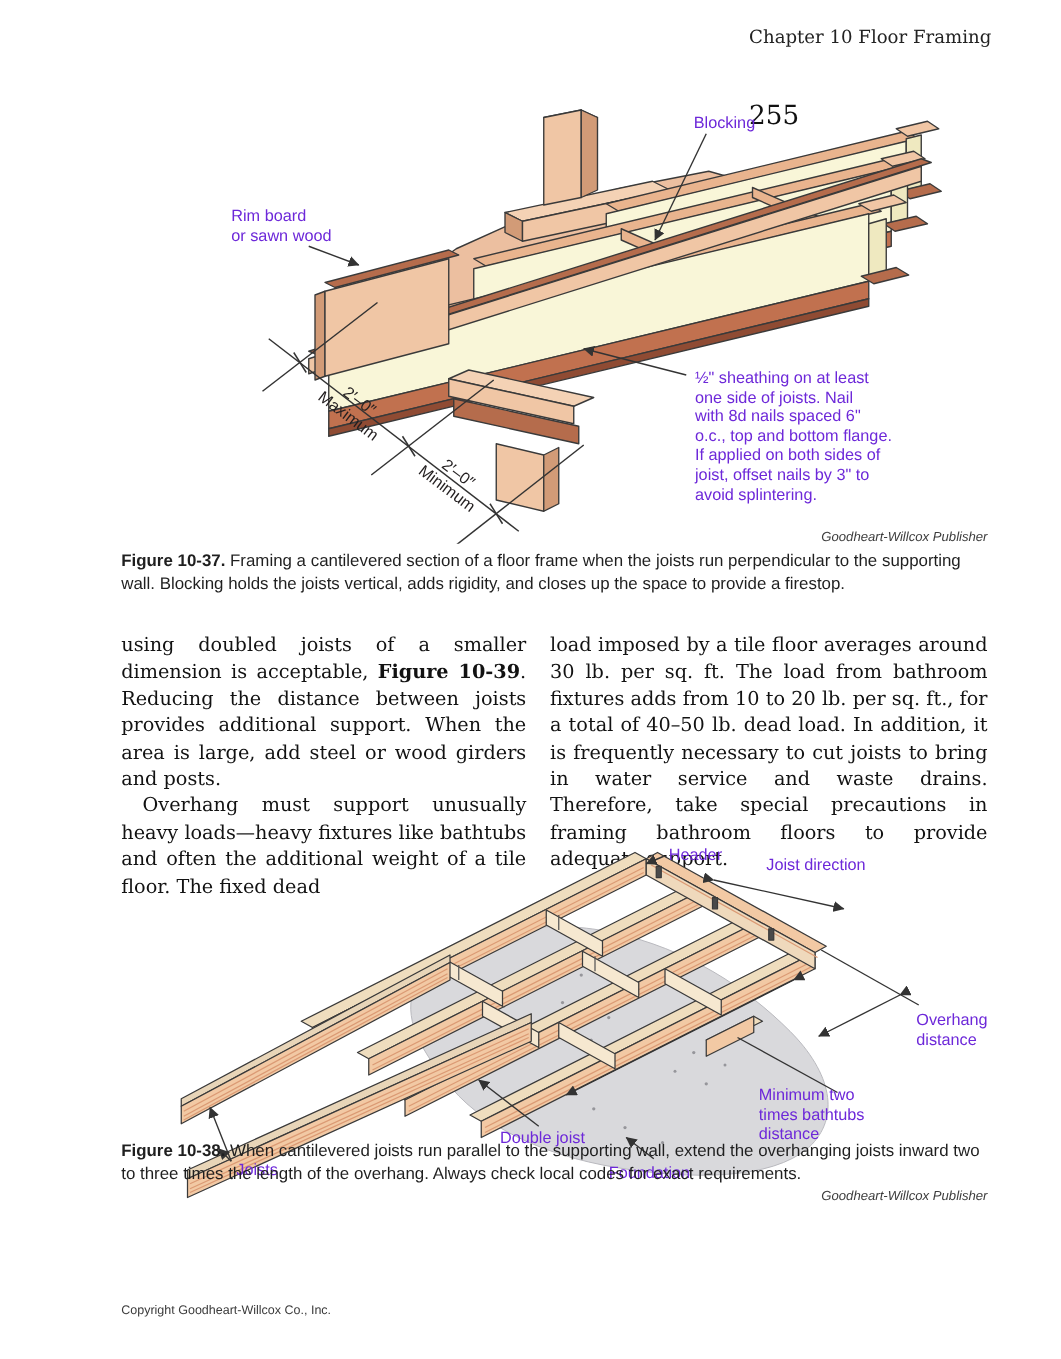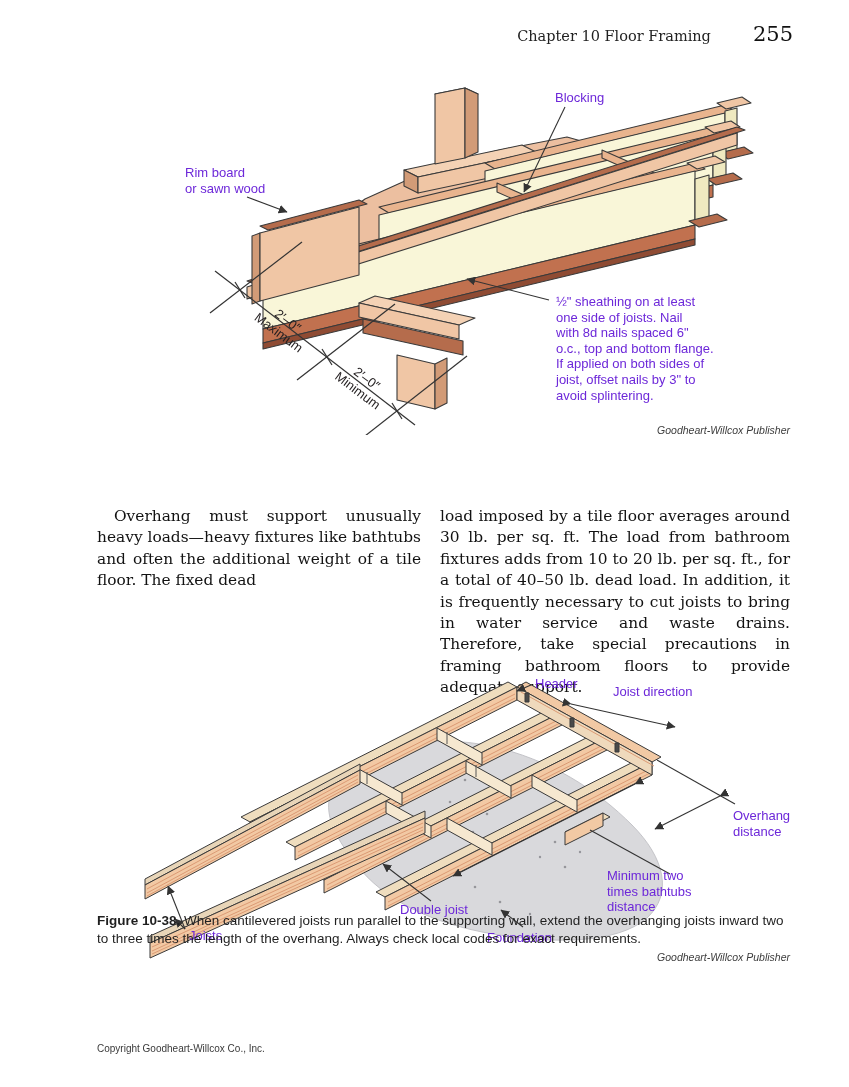--- a/index.html
+++ b/index.html
@@ -1,21 +1,21 @@
 <!DOCTYPE html>
 <html><head>
 <meta charset="utf-8">
 <style>
   html,body{margin:0;padding:0;background:#fff;}
   #page{position:relative;width:849px;height:1087px;background:#ffffff;overflow:hidden;
         font-family:"Liberation Sans",sans-serif;color:#1a1a1a;}
   .serif{font-family:"DejaVu Serif","Liberation Serif",serif;}
   .abs{position:absolute;}
   
-  #runhead{top:22px;right:56px;display:flex;align-items:baseline;gap:42px;}
+  #runhead{top:22px;right:56px;display:flex;align-items:baseline;gap:42px;flex-direction:column;}
   #runhead .chap{font-size:14.5px;color:#222;}
   #runhead .folio{font-size:21px;color:#111;}
   
   .figwrap{overflow:visible;}
   .figwrap svg{position:absolute;left:0;top:0;}
   .lbl{position:absolute;font-size:13px;line-height:15.6px;color:#6d28d9;white-space:nowrap;}
   .dim{position:absolute;text-align:center;font-size:13px;line-height:14.5px;color:#231f20;
        transform:translate(-50%,-50%) rotate(37deg);white-space:nowrap;}
   
   .credit{position:absolute;right:59px;font-size:10.5px;font-style:italic;color:#3c3c3c;}
@@ -152,23 +152,27 @@
       <div>2′–0″</div>
       <div>Maximum</div>
     </div>
     <div class="dim" style="left:265px;top:310px;">
       <div>2′–0″</div>
       <div>Minimum</div>
     </div>
   </div>
 
   <div class="credit" style="top:424px;">Goodheart-Willcox Publisher</div>
+  <div class="caption" style="top:440px;">
+    <b>Figure 10-37.</b><span> Framing a cantilevered section of a floor frame when the joists run perpendicular to the supporting wall. Blocking holds the joists vertical, adds rigidity, and closes up the space to provide a firestop.</span>
+  </div>
 
   <div class="abs" id="bodytext">
     <div class="col left serif">
+      <p><span>using doubled joists of a smaller dimension is acceptable, </span><span style="font-weight: bold;">Figure 10-39</span><span>. Reducing the distance between joists provides additional support. When the area is large, add steel or wood girders and posts.</span></p>
       <p class="indent">Overhang must support unusually heavy loads—heavy fixtures like bathtubs and often the additional weight of a tile floor. The fixed dead</p>
     </div>
     <div class="col right serif">
       <p>load imposed by a tile floor averages around 30 lb. per sq. ft. The load from bathroom fixtures adds from 10 to 20 lb. per sq. ft., for a total of 40–50 lb. dead load. In addition, it is frequently necessary to cut joists to bring in water service and waste drains. Therefore, take special precautions in framing bathroom floors to provide adequate support.</p>
     </div>
   </div>
 
   <div class="abs figwrap" style="left:135px;top:672px;width:680px;height:290px;">
     <svg width="680" height="290" viewBox="0 0 680 290">
       <defs>

